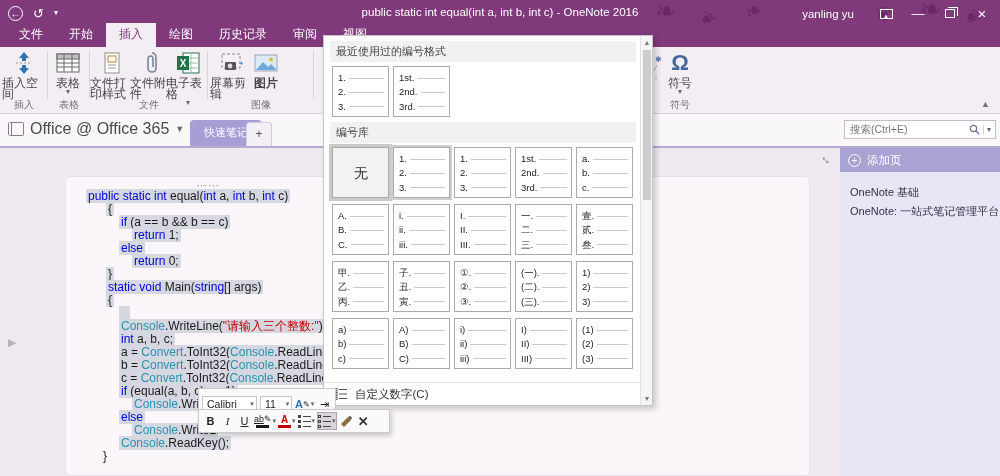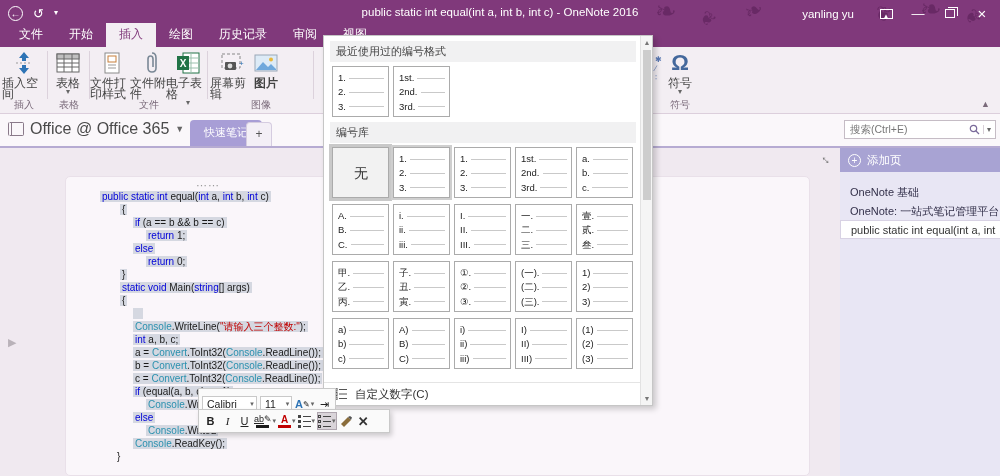--- a/index.html
+++ b/index.html
@@ -46,21 +46,21 @@
   .plustab { position:absolute; left:246px; top:8px; height:24px; width:26px; border:1px solid #D5CCE0; border-bottom:none; border-radius:4px 4px 0 0; text-align:center; font-size:12px; color:#555; padding-top:4px; background:#F3EFF6; }
   .searchbox { position:absolute; right:4px; top:6px; width:152px; height:19px; background:#fff; border:1px solid #C5BCC5; display:flex; align-items:center; font-size:10.5px; color:#777; padding-left:5px; }
   .searchbox .mag { margin-left:auto; display:flex; align-items:center; gap:3px; padding-right:4px; }
   .searchbox .sdd { font-size:8px; color:#666; border-left:1px solid #D8D0D8; padding-left:3px; }
 
   
   .canvas { position:absolute; left:0; top:148px; width:840px; height:328px; background:#F0E9F0; }
   .pagebox { position:absolute; left:65px; top:28px; width:745px; height:300px; background:#FAF6FA; border:1px solid #E9E0E9; border-radius:5px; }
   .dots { position:absolute; left:130px; top:2px; font-size:11px; color:#999; letter-spacing:1px; }
   .para-handle { position:absolute; left:8px; top:188px; color:#B9B2B9; font-size:11px; }
-  .codewrap { position:absolute; left:34px; top:13px; font-size:10px; line-height:13px; white-space:pre; }
+  .codewrap { position:absolute; left:20px; top:13px; font-size:12px; line-height:13px; white-space:pre; }
   .code-line { height:13px; }
   .code-sel { background:#D5D8E1; padding:0 2px; }
   .code-line.nosel .code-sel { background:transparent; }
   .tok-k { color:#0000D8; } .tok-t { color:#2B91AF; } .tok-s { color:#C00000; } .tok-p { color:#1A1A1A; }
   .expand-arrow { position:absolute; left:820px; top:4px; width:16px; height:16px; color:#777; font-size:13px; transform:rotate(45deg); }
 
   
   .sidebar { position:absolute; left:840px; top:148px; width:160px; height:328px; background:#E8E6F4; }
   .addpage { height:24px; background:#A8A3D3; color:#fff; display:flex; align-items:center; gap:6px; font-size:11.5px; padding-left:8px; }
   .addpage .plus { width:13px; height:13px; border:1px solid #fff; border-radius:50%; font-size:10px; line-height:11px; text-align:center; }
@@ -286,21 +286,20 @@
   </div>
 
   <div class="sidebar">
     <div class="addpage">
       <span class="plus">+</span>
       <span>添加页</span>
     </div>
     <div class="pagelist">
       <div class="pageitem">OneNote 基础</div>
       <div class="pageitem">OneNote: 一站式笔记管理平台</div>
-      <div class="pageitem sel">public static int equal(int a, int</div>
     </div>
   </div>
 
   <div class="numpanel">
     <div class="np-inner">
       <div class="np-head">最近使用过的编号格式</div>
       <div class="num-grid" id="recent-grid">
           <div class="num-box">
             <div class="num-row">
               <span class="num-lab">1.</span>

